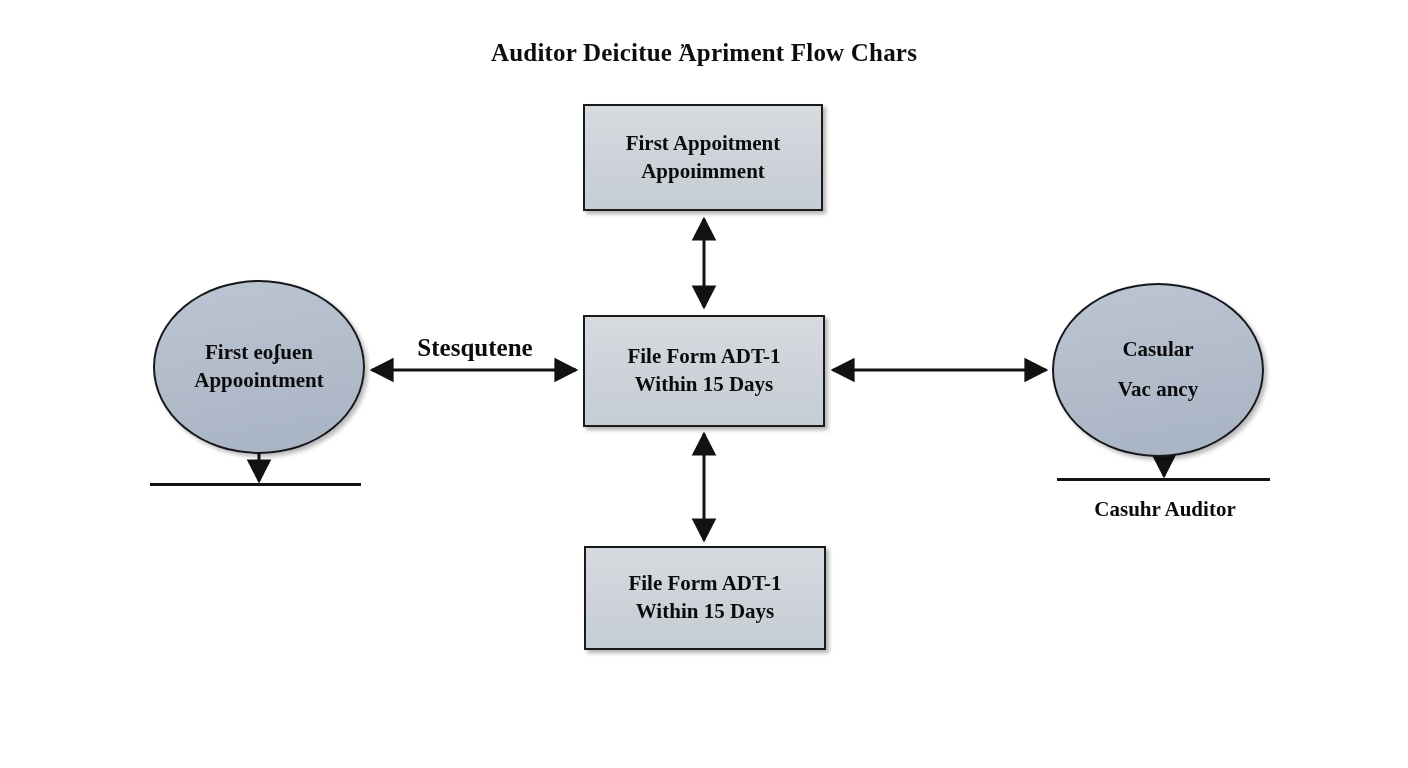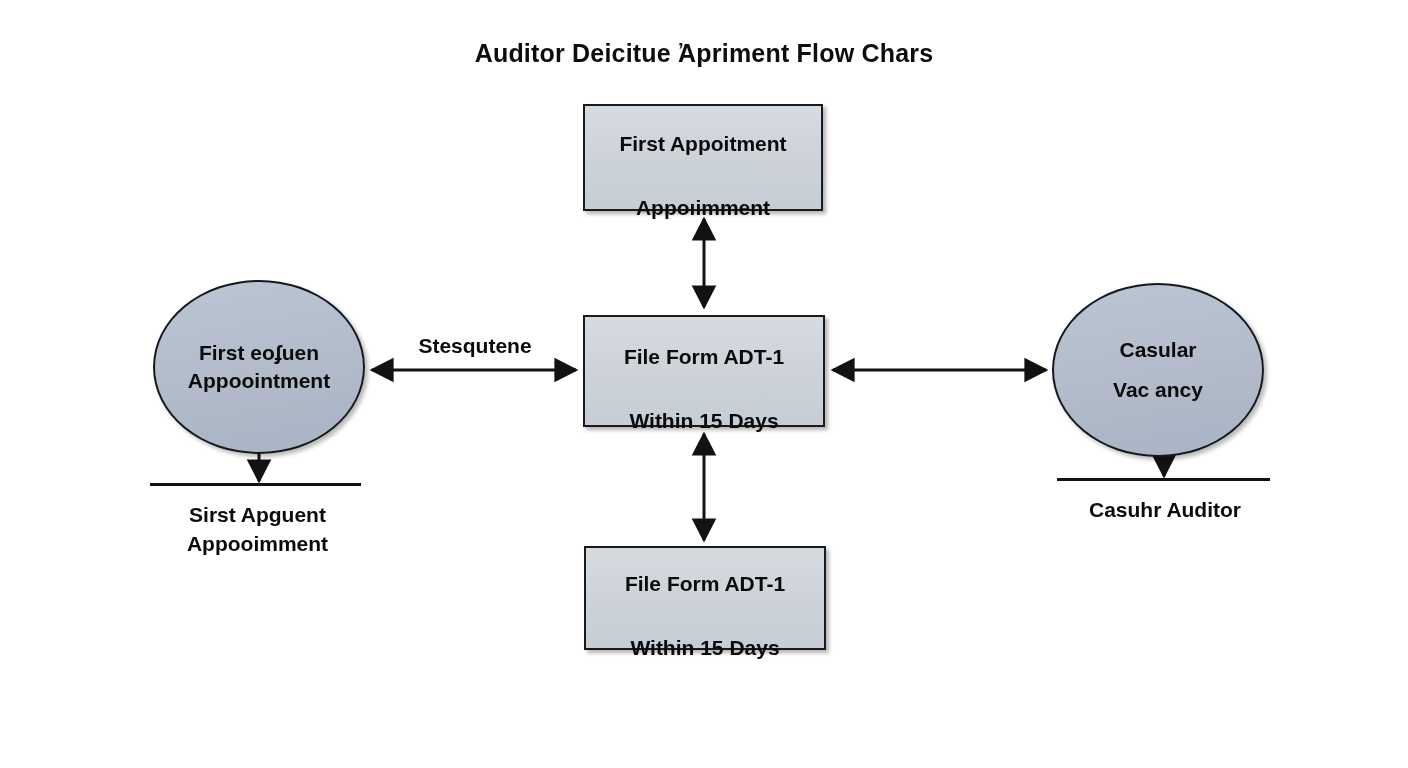--- a/index.html
+++ b/index.html
@@ -6,21 +6,21 @@
     margin: 0;
     padding: 0;
     background: #ffffff;
   }
   #canvas {
     position: relative;
     width: 1408px;
     height: 768px;
     background: #ffffff;
     overflow: hidden;
-    font-family: Liberation Sans, sans-serif;
+    font-family: Liberation Serif, serif;
   }
 
   
   #diagram-title {
     position: absolute;
     left: 0;
     top: 39px;
     width: 1408px;
     text-align: center;
     font-size: 25px;
@@ -40,21 +40,21 @@
     display: flex;
     flex-direction: column;
     align-items: center;
     justify-content: center;
     color: #0b0b0b;
     font-size: 21px;
     font-weight: bold;
     line-height: 1.33;
     text-align: center;
   }
-  .node-box .line { display: block; white-space: nowrap; margin-top: 36px; }
+  .node-box .line { display: block; white-space: nowrap; }
 
   #box-top    { left: 583px; top: 104px;  width: 240px; height: 107px; }
   #box-center { left: 583px; top: 315px;  width: 242px; height: 112px; }
   #box-bottom { left: 584px; top: 546px;  width: 242px; height: 104px; }
 
   
   .node-ellipse {
     position: absolute;
     box-sizing: border-box;
     border-radius: 50%;
@@ -76,21 +76,21 @@
   #ellipse-left  { left: 153px;  top: 280px; width: 212px; height: 174px; text-align: center; }
   #ellipse-right { left: 1052px; top: 283px; width: 212px; height: 174px; gap: 12px; }
 
   
   #edge-label-left {
     position: absolute;
     left: 400px;
     top: 334px;
     width: 150px;
     text-align: center;
-    font-size: 21px;
+    font-size: 25px;
     font-weight: bold;
     color: #0b0b0b;
     white-space: nowrap;
   }
 
   
   .terminal-rule {
     position: absolute;
     height: 0;
     border-top: 3px solid #121212;
@@ -187,23 +187,19 @@
   </div>
 
   <div class="node-ellipse" id="ellipse-right">
     <span class="line">Casular</span>
     <span class="line">Vac ancy</span>
   </div>
 
   <div id="edge-label-left">Stesqutene</div>
 
   <div class="terminal-rule" id="rule-left"></div>
-  <div class="terminal-caption" id="caption-left">
-    <span class="line">Sirst Apguent</span>
-    <span class="line">Appooimment</span>
-  </div>
 
   <div class="terminal-rule" id="rule-right"></div>
   <div class="terminal-caption" id="caption-right">
     <span class="line">Casuhr Auditor</span>
   </div>
 
 </div>
 
 </body></html>

